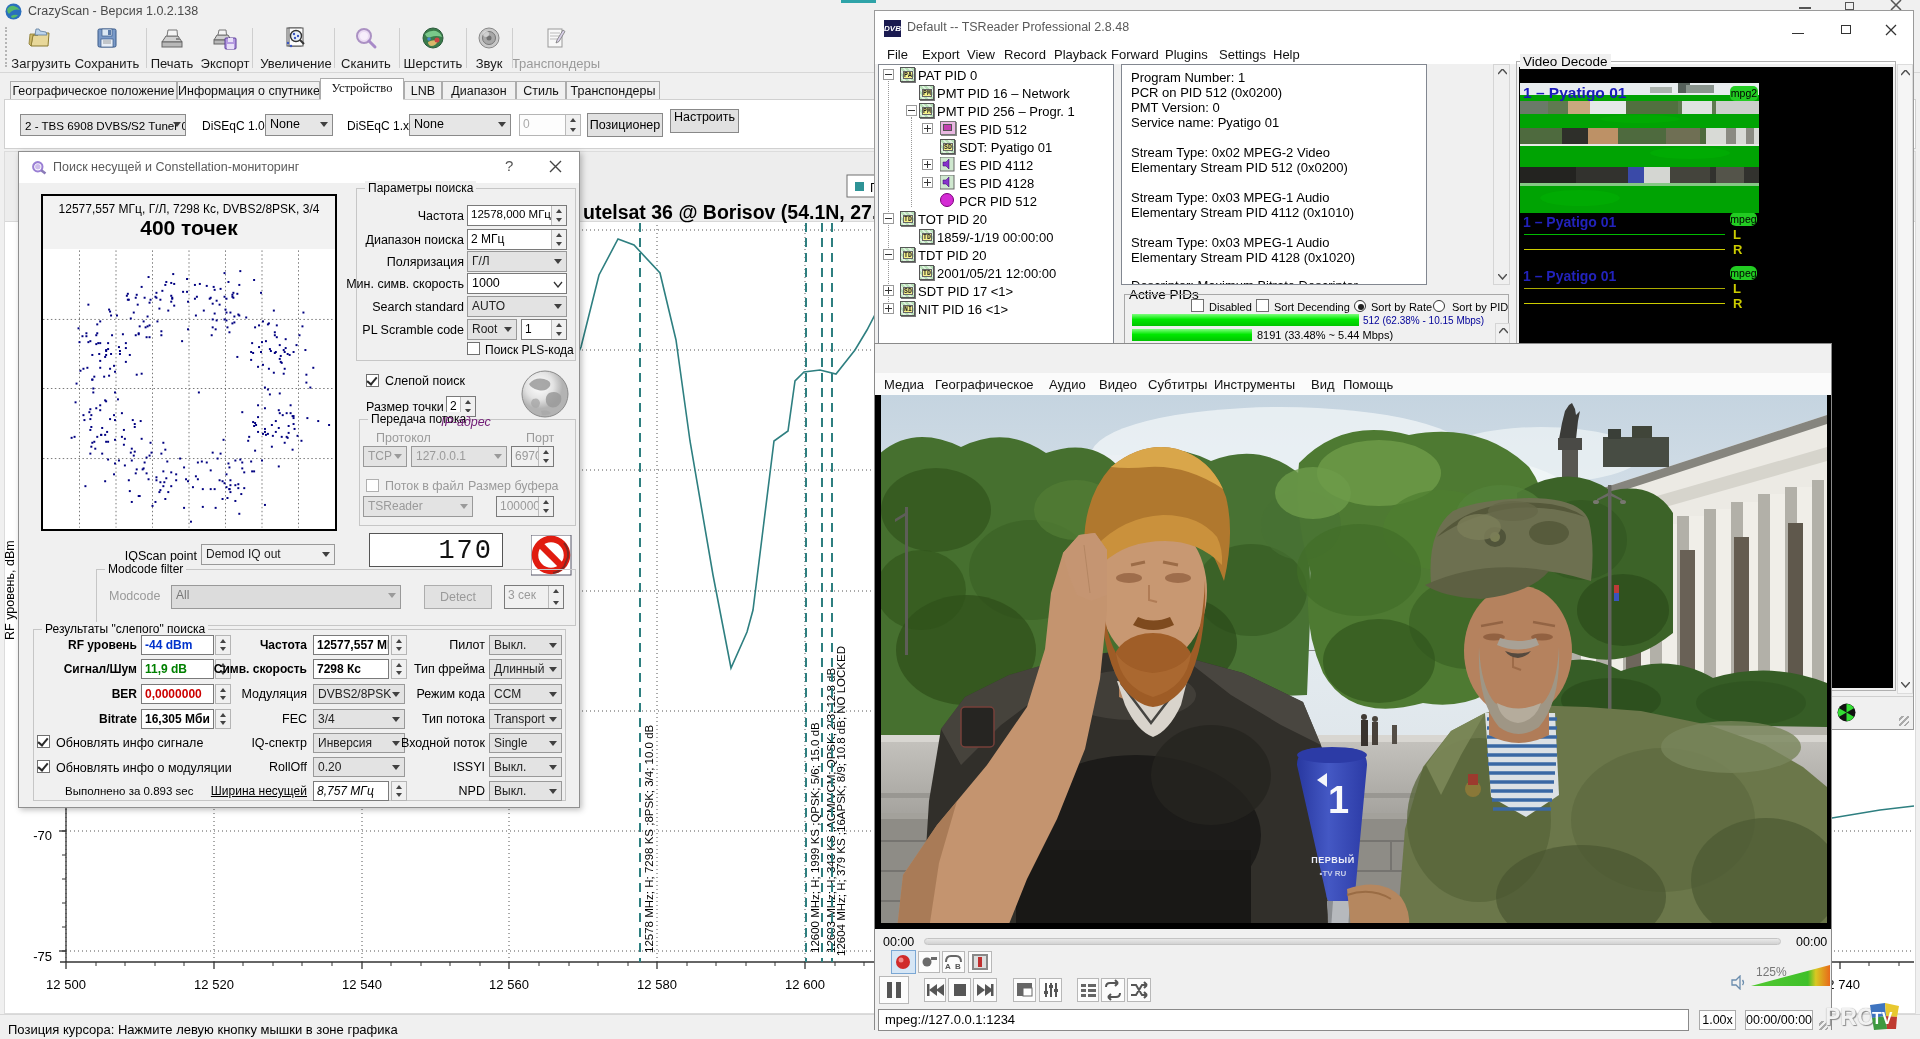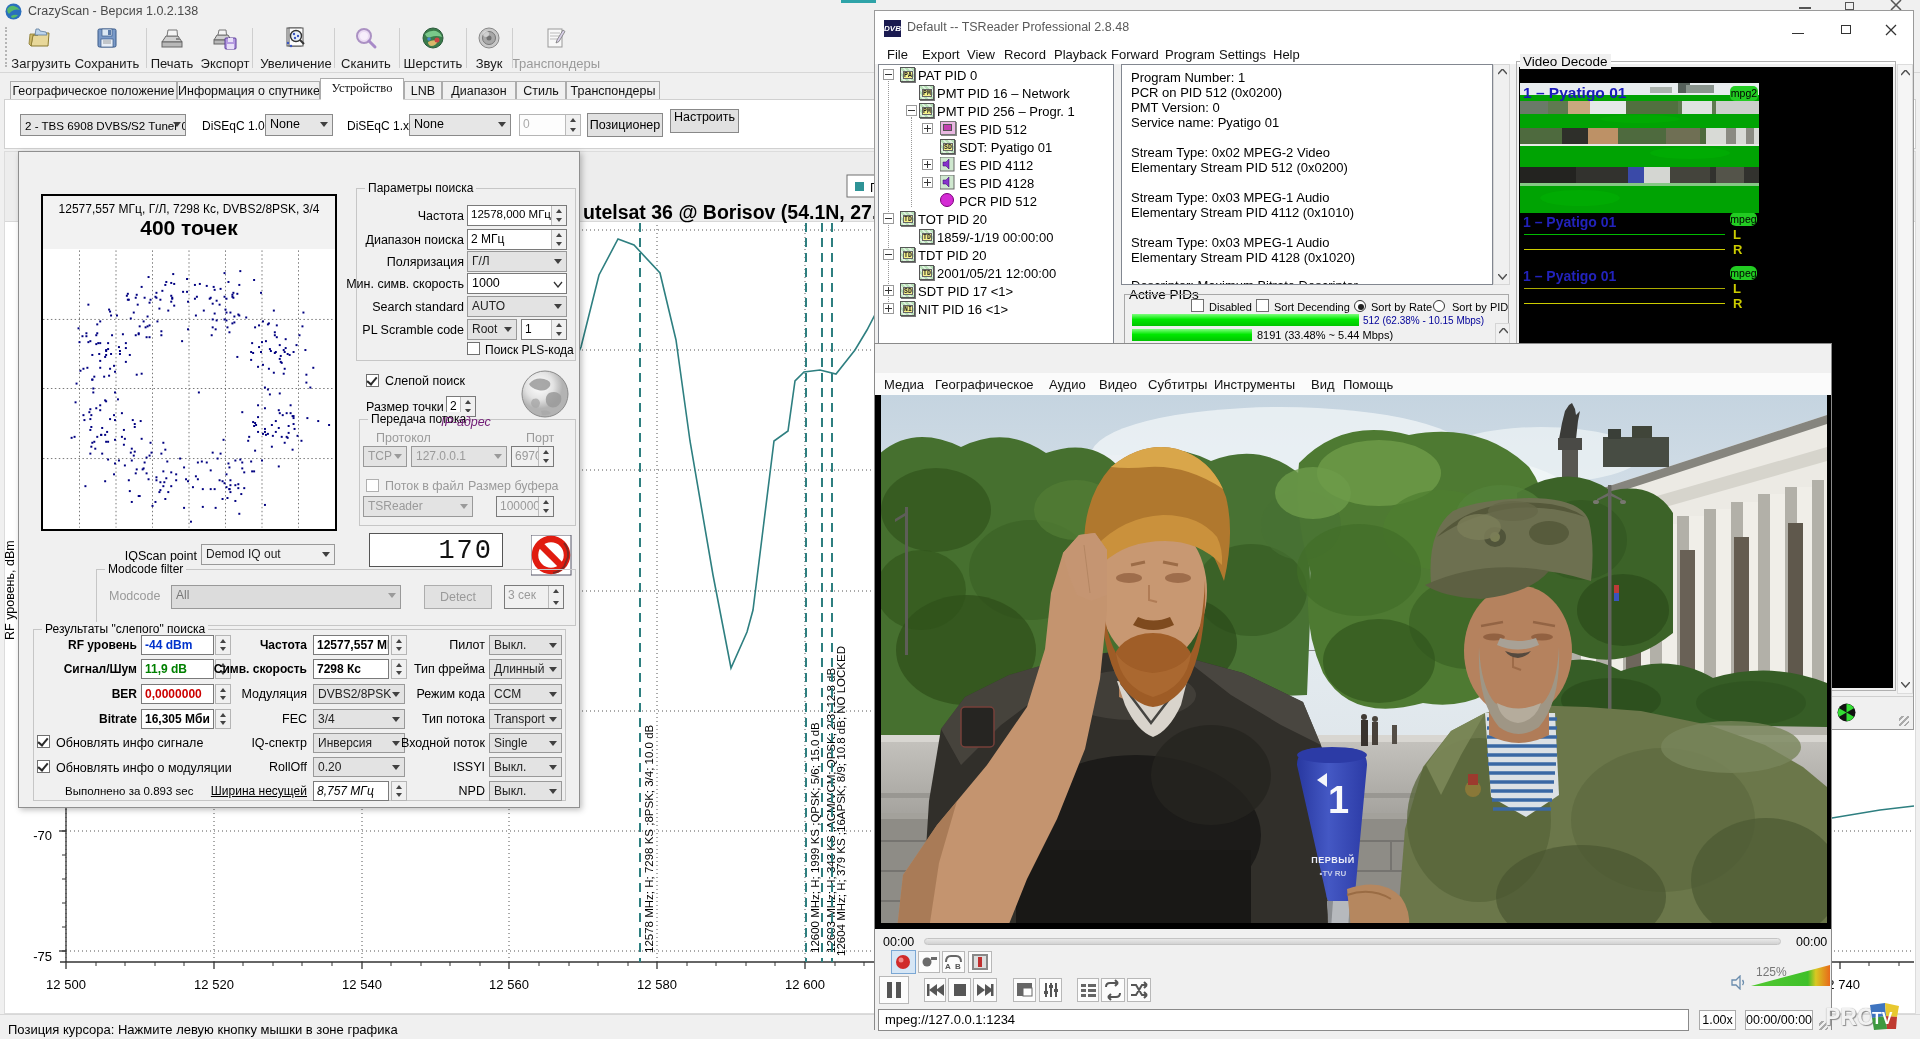--- a/index.html
+++ b/index.html
@@ -267,20 +267,32 @@
           <text x="870" y="192" font-size="12.5" fill="#000">Го</text>
         </svg>
       </div>
 
   <div class="abs" style="left:0;top:1014px;width:1920px;height:25px;background:#f0f0f0;border-top:1px solid #d7d7d7;">
     <div class="abs" style="left:8px;top:7px;font-size:13px;color:#000;">Позиция курсора: Нажмите левую кнопку мышки в зоне графика</div>
   </div>
 </div>
 
 <div id="dialog" class="win" style="left:18px;top:151px;width:562px;height:657px;border:1px solid #8f8f8f;box-shadow:2px 2px 6px rgba(0,0,0,.25);z-index:30;">
+      <div class="abs" style="left:0;top:0;width:560px;height:31px;background:#fff;">
+        <svg class="abs" style="left:12px;top:8px" width="17" height="17" viewBox="0 0 20 20">
+          <circle cx="8" cy="8" r="5.5" fill="none" stroke="#9a7fd4" stroke-width="2.4"></circle>
+          <circle cx="8" cy="8" r="3.2" fill="#cdbcec"></circle>
+          <line x1="12" y1="12" x2="17" y2="16" stroke="#8a7ab8" stroke-width="3"></line>
+        </svg>
+        <div class="abs titletext" style="left:34px;top:8px;">Поиск несущей и Constellation-мониторинг</div>
+        <div class="abs" style="left:486px;top:5px;font-size:15px;color:#555;">?</div>
+        <svg class="abs" style="left:530px;top:8px" width="13" height="13">
+          <path d="M1 1 L12 12 M12 1 L1 12" stroke="#444" stroke-width="1.4"></path>
+        </svg>
+      </div>
       <div class="abs" style="left:22px;top:42px;width:296px;height:337px;border:2px solid #000;background:#f2f2f2;">
         <div class="abs" style="left:0;top:6px;width:292px;text-align:center;font-size:12px;color:#000;white-space:nowrap;">12577,557 МГц,  Г/Л,  7298 Кс,  DVBS2/8PSK,  3/4</div>
         <div class="abs" style="left:0;top:20px;width:292px;text-align:center;font-size:21px;font-weight:bold;color:#000;">400 точек</div>
         <svg class="abs" style="left:0;top:53px;background:#fff" width="292" height="280" viewBox="0 0 296 281">
           <line x1="37" y1="0" x2="37" y2="281" stroke="#777" stroke-width="1" stroke-dasharray="1.5 2.5"></line>
           <line x1="74" y1="0" x2="74" y2="281" stroke="#777" stroke-width="1" stroke-dasharray="1.5 2.5"></line>
           <line x1="111" y1="0" x2="111" y2="281" stroke="#777" stroke-width="1" stroke-dasharray="1.5 2.5"></line>
           <line x1="148" y1="0" x2="148" y2="281" stroke="#777" stroke-width="1" stroke-dasharray="1.5 2.5"></line>
           <line x1="185" y1="0" x2="185" y2="281" stroke="#777" stroke-width="1" stroke-dasharray="1.5 2.5"></line>
           <line x1="222" y1="0" x2="222" y2="281" stroke="#777" stroke-width="1" stroke-dasharray="1.5 2.5"></line>
@@ -848,21 +860,21 @@
           <path d="M1 1 L11 11 M11 1 L1 11" stroke="#333" stroke-width="1.3"></path>
         </svg>
       </div>
       <div class="abs" style="left:0;top:34px;width:1038px;height:19px;background:#fff;">
         <div class="abs menu" style="left:12px;top:2px;">File</div>
         <div class="abs menu" style="left:47px;top:2px;">Export</div>
         <div class="abs menu" style="left:92px;top:2px;">View</div>
         <div class="abs menu" style="left:129px;top:2px;">Record</div>
         <div class="abs menu" style="left:179px;top:2px;">Playback</div>
         <div class="abs menu" style="left:236px;top:2px;">Forward</div>
-        <div class="abs menu" style="left:290px;top:2px;">Program</div>
+        <div class="abs menu" style="left:290px;top:2px;">Plugins</div>
         <div class="abs menu" style="left:344px;top:2px;">Settings</div>
         <div class="abs menu" style="left:398px;top:2px;">Help</div>
       </div>
       <div class="abs" style="left:3px;top:53px;width:236px;height:625px;background:#fff;border:1px solid #828790;"></div>
       <div class="abs" style="left:0;top:0;">
         <div class="abs" style="left:13px;top:70px;width:1px;height:233px;border-left:1px dotted #999;"></div>
         <div class="abs" style="left:36px;top:106px;width:1px;height:90px;border-left:1px dotted #999;"></div>
         <div class="abs" style="left:25px;top:56px;width:15px;height:15px;border:1px solid #555;background:repeating-linear-gradient(45deg,#b8e0b8 0 2px,#dff2df 2px 4px);box-shadow:1px 1px 0 #777;">
           <div class="abs" style="left:2px;top:3px;width:10px;height:8px;background:#f5f08a;border:1px solid #666;font-size:6.5px;font-weight:bold;color:#222;text-align:center;line-height:8px;font-family:'Liberation Mono',monospace;">PA</div>
         </div>
@@ -947,21 +959,21 @@
         </div>
         <div class="abs" style="left:25px;top:290px;width:15px;height:15px;border:1px solid #555;background:repeating-linear-gradient(45deg,#b8e0b8 0 2px,#dff2df 2px 4px);box-shadow:1px 1px 0 #777;">
           <div class="abs" style="left:2px;top:3px;width:10px;height:8px;background:#f5f08a;border:1px solid #666;font-size:6.5px;font-weight:bold;color:#222;text-align:center;line-height:8px;font-family:'Liberation Mono',monospace;">NI</div>
         </div>
         <div class="abs" style="left:43px;top:291px;font-size:13px;color:#000;white-space:nowrap;">NIT PID 16 &lt;1&gt;</div>
         <div class="abs" style="left:8px;top:292px;width:11px;height:11px;background:#fff;border:1px solid #999;">
           <div class="abs" style="left:1px;top:4px;width:7px;height:1px;background:#333;"></div>
           <div class="abs" style="left:4px;top:1px;width:1px;height:7px;background:#333;"></div>
         </div>
       </div>
-      <div class="abs" style="left:246px;top:53px;width:372px;height:221px;background:#fff;border:1px solid #828790;overflow:hidden;">
+      <div class="abs" style="left:246px;top:53px;width:306px;height:221px;background:#fff;border:1px solid #828790;overflow:hidden;">
         <div class="abs" style="left:9px;top:5px;font-size:13px;color:#000;white-space:nowrap;">Program Number: 1</div>
         <div class="abs" style="left:9px;top:20px;font-size:13px;color:#000;white-space:nowrap;">PCR on PID 512 (0x0200)</div>
         <div class="abs" style="left:9px;top:35px;font-size:13px;color:#000;white-space:nowrap;">PMT Version: 0</div>
         <div class="abs" style="left:9px;top:50px;font-size:13px;color:#000;white-space:nowrap;">Service name: Pyatigo 01</div>
         <div class="abs" style="left:9px;top:80px;font-size:13px;color:#000;white-space:nowrap;">Stream Type: 0x02 MPEG-2 Video</div>
         <div class="abs" style="left:9px;top:95px;font-size:13px;color:#000;white-space:nowrap;"> Elementary Stream PID 512 (0x0200)</div>
         <div class="abs" style="left:9px;top:125px;font-size:13px;color:#000;white-space:nowrap;">Stream Type: 0x03 MPEG-1 Audio</div>
         <div class="abs" style="left:9px;top:140px;font-size:13px;color:#000;white-space:nowrap;"> Elementary Stream PID 4112 (0x1010)</div>
         <div class="abs" style="left:9px;top:170px;font-size:13px;color:#000;white-space:nowrap;">Stream Type: 0x03 MPEG-1 Audio</div>
         <div class="abs" style="left:9px;top:185px;font-size:13px;color:#000;white-space:nowrap;"> Elementary Stream PID 4128 (0x1020)</div>

